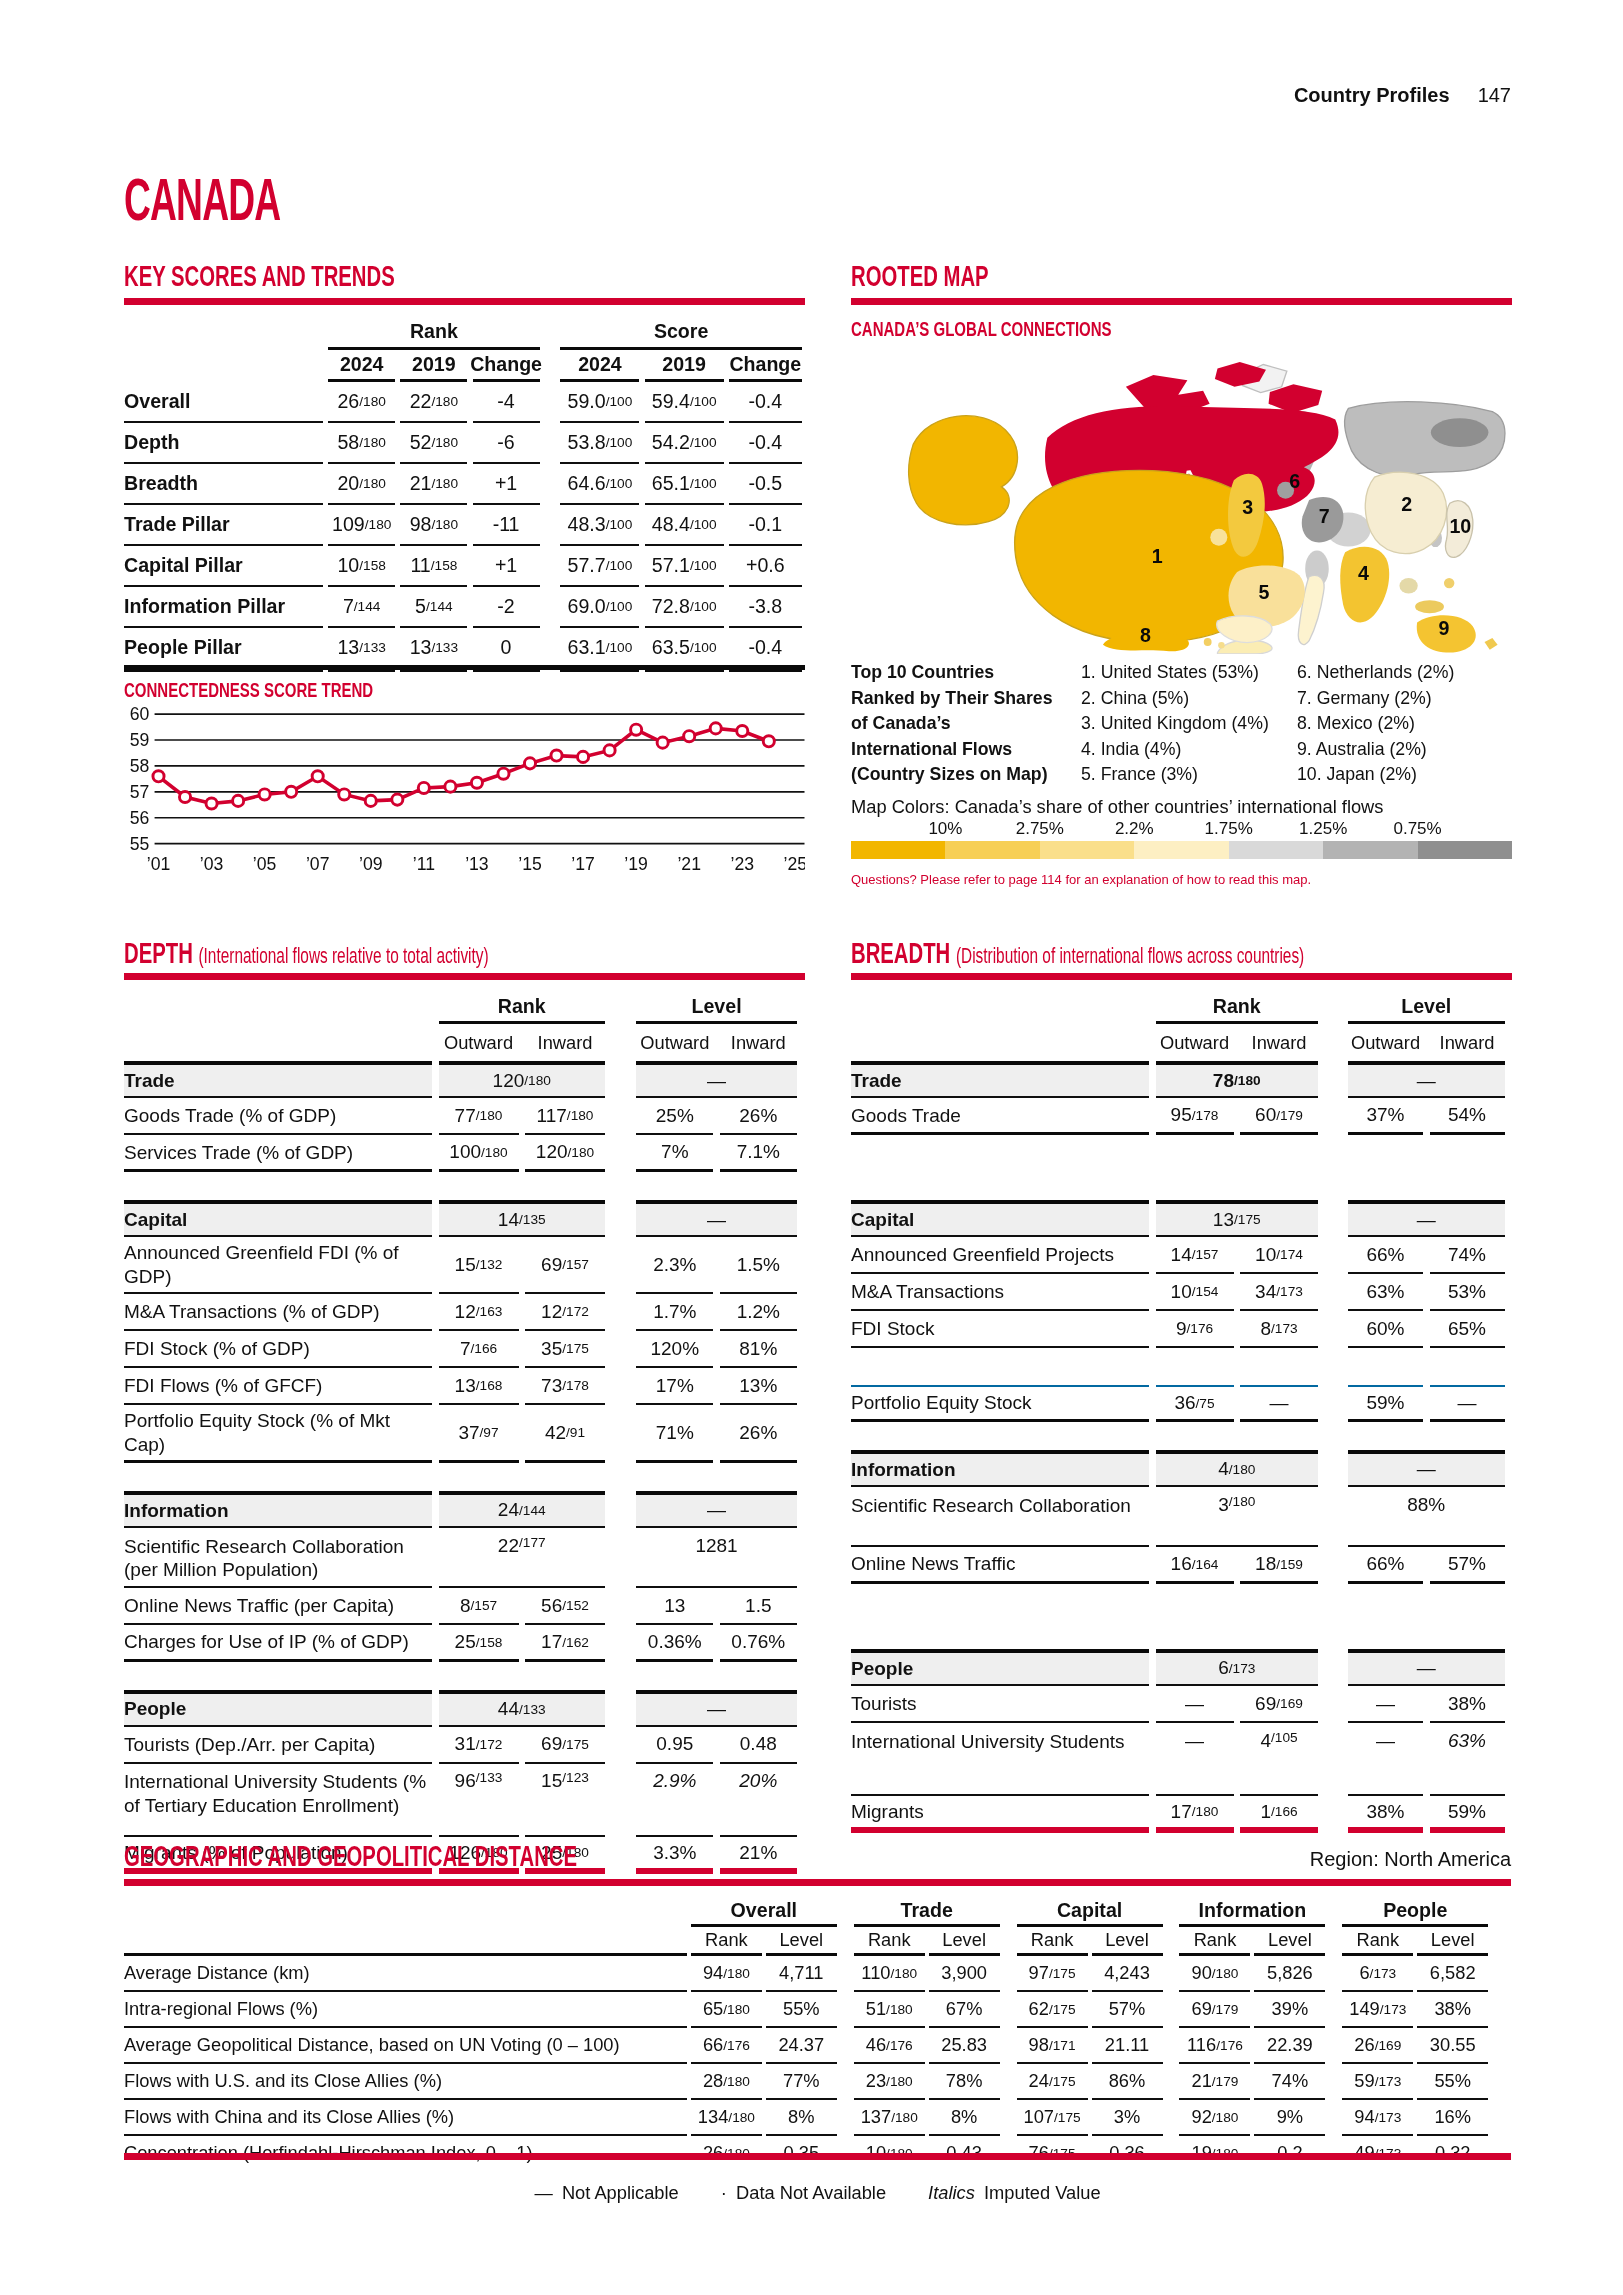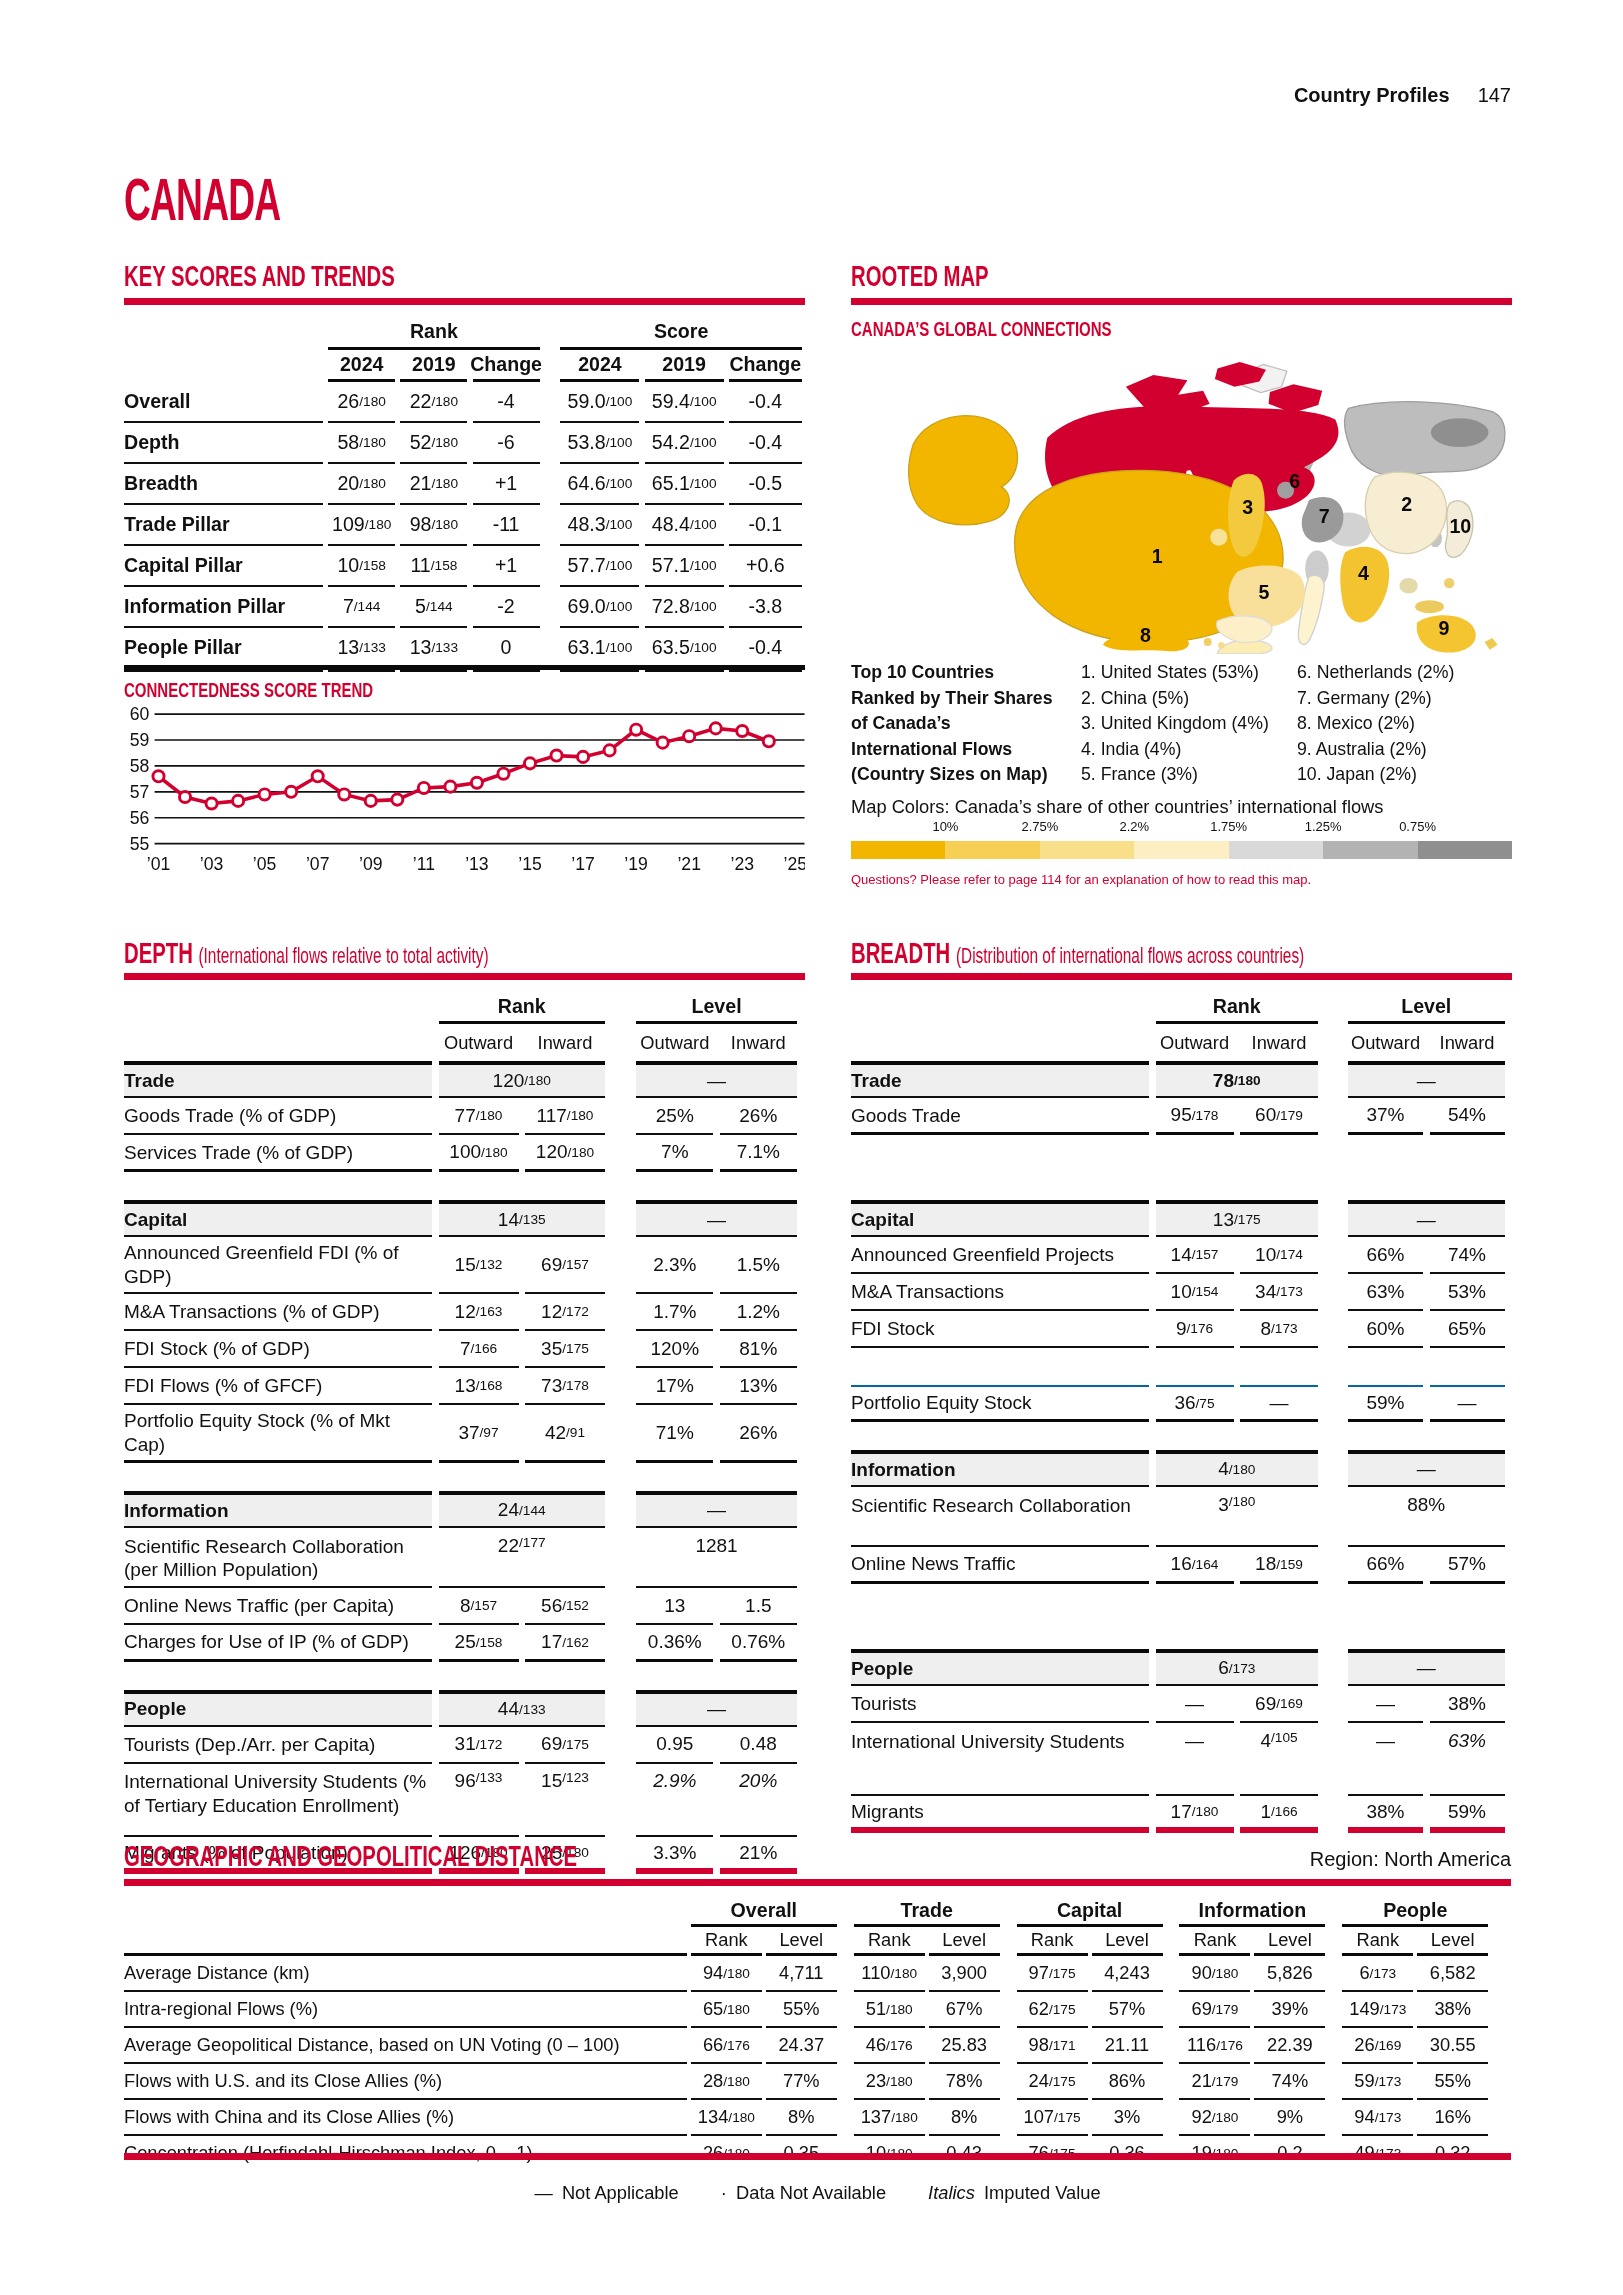--- a/index.html
+++ b/index.html
@@ -52,21 +52,21 @@
   
   .geo-row{display:grid;grid-template-columns:563px 71px 71px 9.2px 71px 71px 9.2px 71px 71px 9.2px 71px 71px 9.2px 71px 71px;column-gap:3.9px;}
   .geo-row .lbl{font-size:18.3px;}
   .geo-row .cell{font-size:18.3px;min-height:34px;}
   .geo-ghead .cell{font-weight:700;font-size:19.6px;min-height:27.5px;align-items:flex-end;padding-bottom:2.6px;}
   .geo-shead .cell{font-size:18.3px;min-height:26px;}
   
   .top10{display:grid;grid-template-columns:230px 216px 215px;font-size:17.7px;line-height:25.5px;}
   .top10 .intro{font-weight:700;}
   .scale{position:relative;height:41px;}
-  .scale .labels span{position:absolute;top:0;font-size:13px;transform:translateX(-50%);}
+  .scale .labels span{position:absolute;top:0;font-size:17px;transform:translateX(-50%);}
   .scale .bar{position:absolute;left:0;right:0;top:22px;height:17.7px;display:flex;}
   .scale .bar div{flex:1;}
   .qnote{font-size:13px;color:var(--red);}
   .footer-legend{display:flex;justify-content:center;gap:42px;font-size:18.3px;}
   .footer-legend .sym{display:inline-block;margin-right:9.2px;}
   svg text{font-family:"Liberation Sans",sans-serif;}
 </style>
 </head>
 <body>
 

